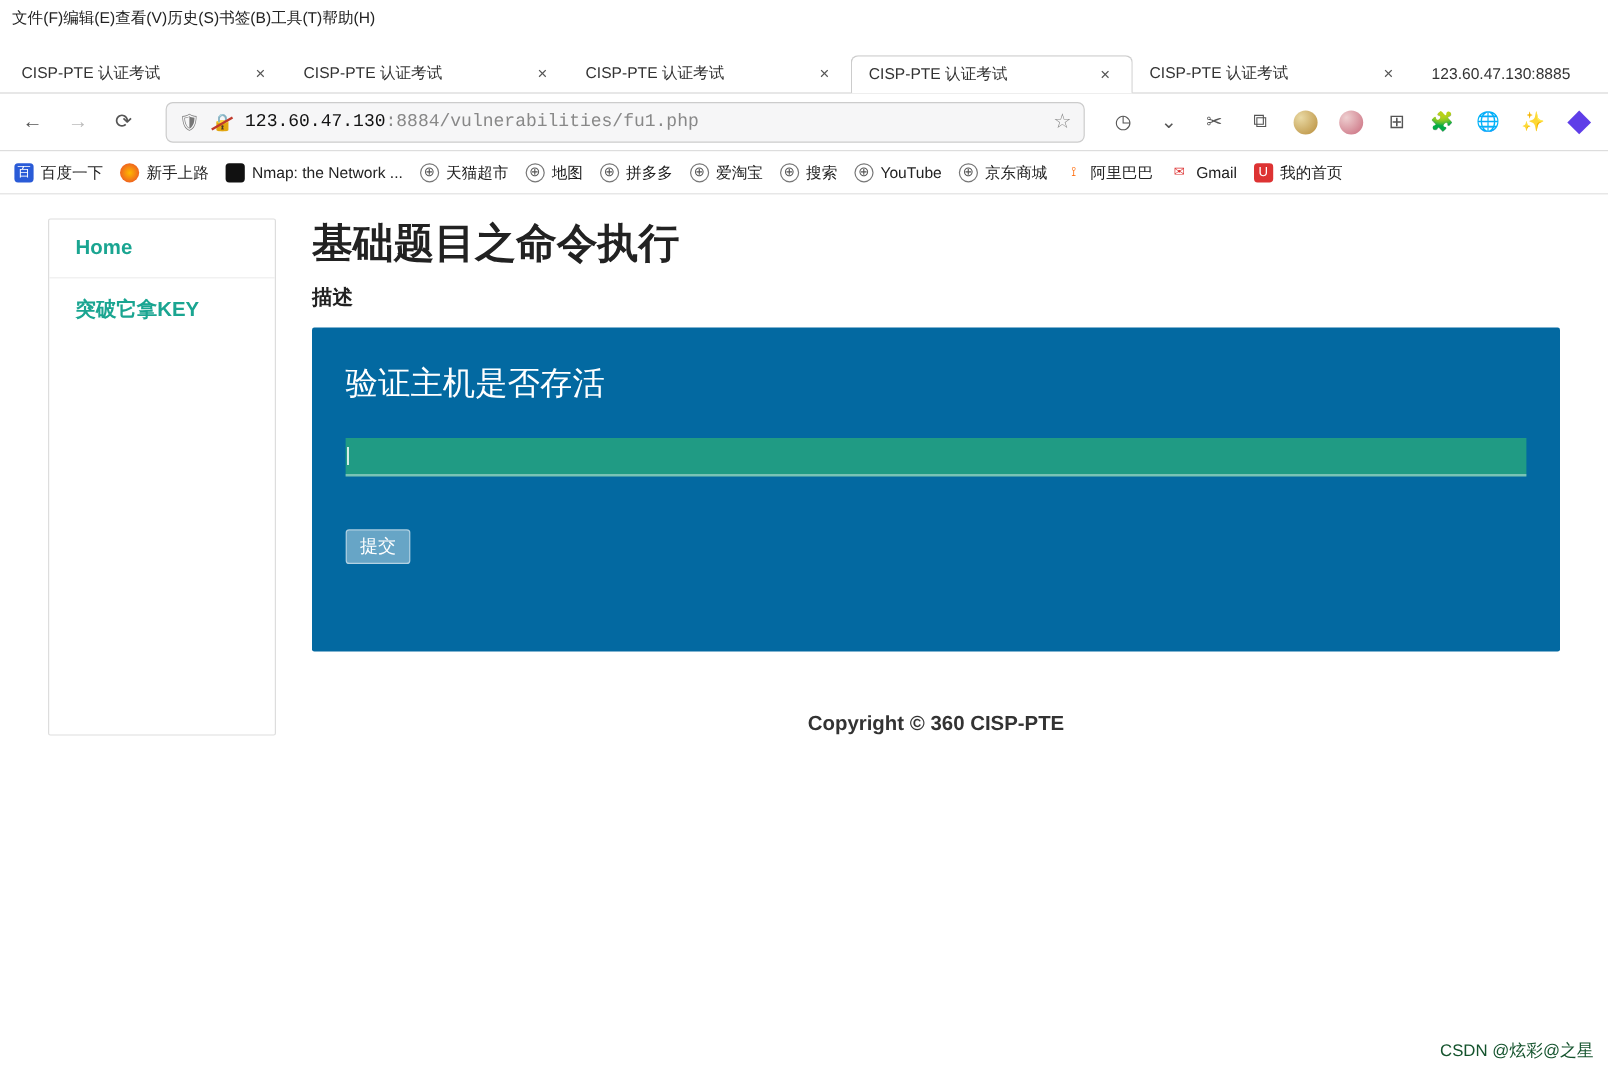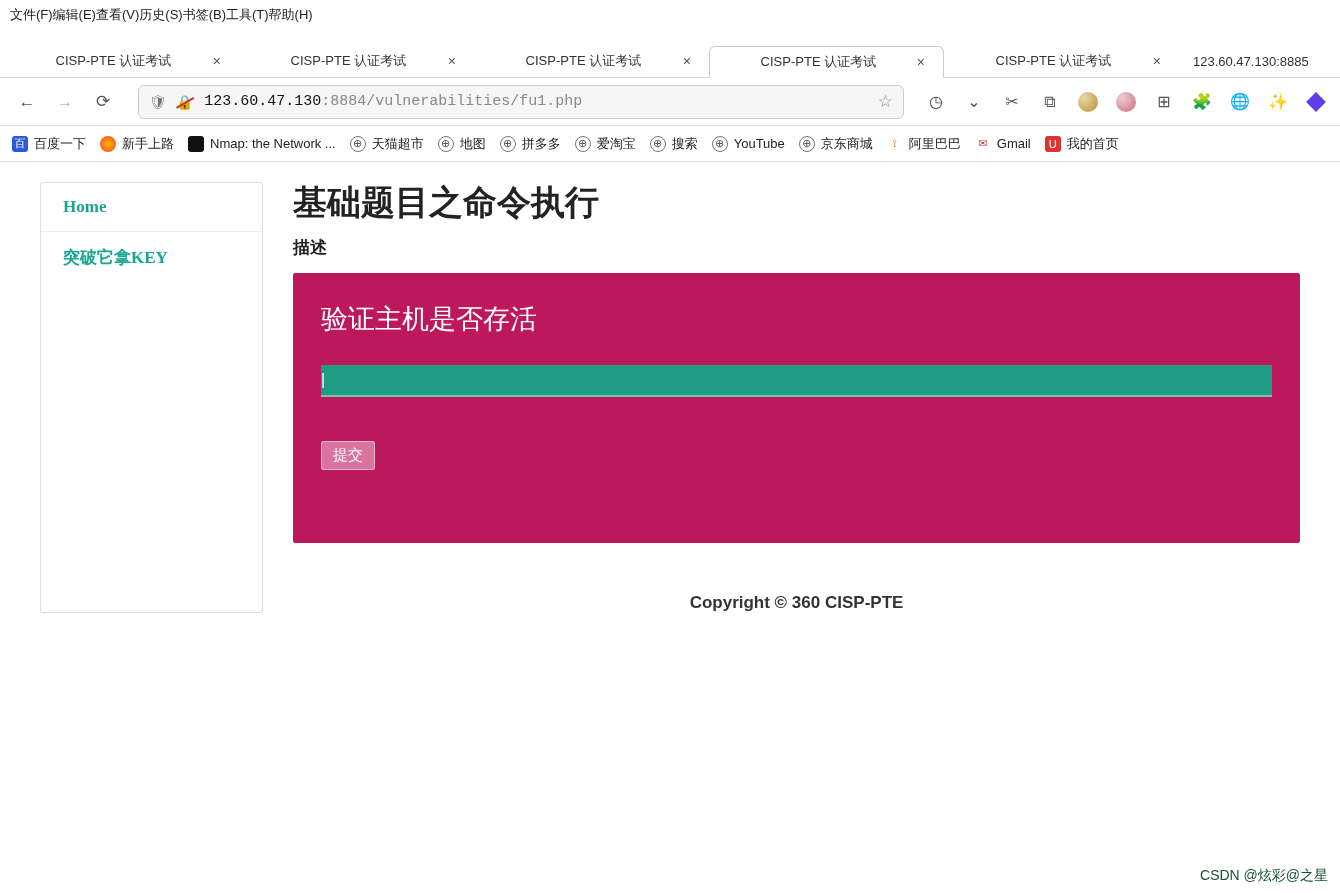--- a/index.html
+++ b/index.html
@@ -3,21 +3,21 @@
 <meta charset="utf-8">
 <style>
   * { box-sizing: border-box; margin:0; padding:0; }
   body { font-family: "Microsoft YaHei", Arial, sans-serif; font-size:13px; color:#222; background:#fff; width:1340px; }
   
   .menubar { display:flex; padding:6px 10px; font-size:13px; background:#fff; }
   
   .tabstrip { display:flex; align-items:flex-end; height:40px; padding:0 4px; background:#fff; border-bottom:1px solid #d8d8d8; margin-top:8px; }
   .tab { flex:0 0 235px; height:32px; display:flex; align-items:center; padding:0 14px; border-radius:6px 6px 0 0; color:#333; position:relative; cursor:default; font-size:13px; }
   .tab.active { background:#fff; border:1px solid #ccc; border-bottom:1px solid #fff; margin-bottom:-1px; }
-  .tab .title { flex:1; white-space:nowrap; overflow:hidden; text-overflow:ellipsis;text-align:center; }
+  .tab .title { flex:1; white-space:nowrap; overflow:hidden; text-overflow:ellipsis; }
   .tab .close { font-size:14px; color:#555; padding:0 4px; }
   .tab.overflow { flex:0 0 140px; }
   
   .toolbar { display:flex; align-items:center; height:48px; padding:0 14px; gap:12px; border-bottom:1px solid #ddd; }
   .navbtn { width:26px; height:26px; display:flex; align-items:center; justify-content:center; color:#555; font-size:17px; border-radius:4px; }
   .navbtn.disabled { color:#bbb; }
   .urlbar { flex:1; display:flex; align-items:center; height:34px; border:1px solid #ccc; border-radius:6px; background:#f6f6f7; padding:0 10px; gap:10px; margin:0 10px; }
   .urlbar .shield, .urlbar .lock { color:#777; font-size:14px; }
   .url-text { flex:1; font-size:15px; color:#222;font-family:Liberation Mono, monospace; }
   .url-text .host { color:#111; }
@@ -33,28 +33,28 @@
   .bookmarks { display:flex; align-items:center; gap:14px; height:36px; padding:0 12px; border-bottom:1px solid #e2e2e2; font-size:13px; }
   .bm { display:flex; align-items:center; gap:6px; color:#222; white-space:nowrap; }
   .bm-ic { width:16px; height:16px; border-radius:3px; display:inline-flex; align-items:center; justify-content:center; font-size:11px; color:#fff; }
   .ic-baidu { background:#2a5bd7; }
   .ic-ff { background:radial-gradient(circle,#ffb800,#e9432c); border-radius:50%; }
   .ic-nmap { background:#111; }
   .ic-globe { border:1px solid #777; border-radius:50%; background:#fff; color:#555; }
   .ic-red { background:#d33; }
   
   .page { padding:18px 40px 40px 40px; display:flex; gap:30px; }
-  .sidebar { width:223px; border:1px solid #ddd; border-radius:2px; margin-top:2px;font-family:Liberation Serif, serif; }
+  .sidebar { width:190px; border:1px solid #ddd; border-radius:2px; margin-top:2px; }
   .sidebar a { display:block; padding:14px 22px; font-size:17px; font-weight:600; color:#1aa591; border-bottom:1px solid #eee; text-decoration:none; }
   .sidebar a:last-child { border-bottom:none; }
   .main { flex:1; }
   .main h1 { font-size:34px; font-weight:650; margin-bottom:10px; }
   .main h3 { font-size:17px; font-weight:700; margin-bottom:14px; }
   .main p.desc { font-size:16px; margin-bottom:20px; }
-  .panel { background:#be185d; color:#fff; padding:28px 28px 60px 28px; border-radius:2px; min-height:270px; }
+  .panel { background:#0369a1; color:#fff; padding:28px 28px 60px 28px; border-radius:2px; min-height:270px; }
   .panel h2 { font-size:27px; font-weight:400; margin-bottom:28px; }
   .panel input[type=text] { width:100%; height:32px; background:#209b84; border:none; border-bottom:2px solid rgba(255,255,255,0.4); color:#fff; font-size:16px; outline:none; padding:2px 0; }
   .panel .cursor-line { display:flex; align-items:center; }
   .panel .submit { margin-top:44px; background:rgba(255,255,255,0.4); border:1px solid rgba(255,255,255,0.5); color:#fff; font-size:15px; padding:4px 11px; border-radius:3px; cursor:pointer; }
   .footer { text-align:center; font-size:17px; font-weight:700; color:#333; margin-top:50px; }
   .watermark { position:fixed; right:12px; bottom:8px; color:#14532d; font-size:14px; }
   .slash { position:relative; }
   .slash::after { content:""; position:absolute; left:-2px; top:50%; width:20px; height:1.5px; background:#c0392b; transform:rotate(-30deg); }
 </style>
 </head>

